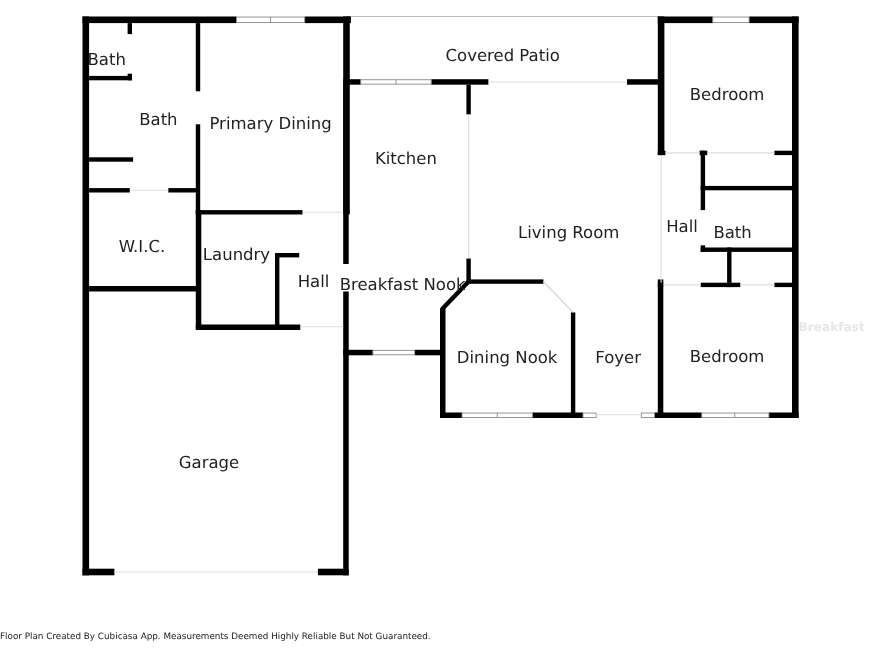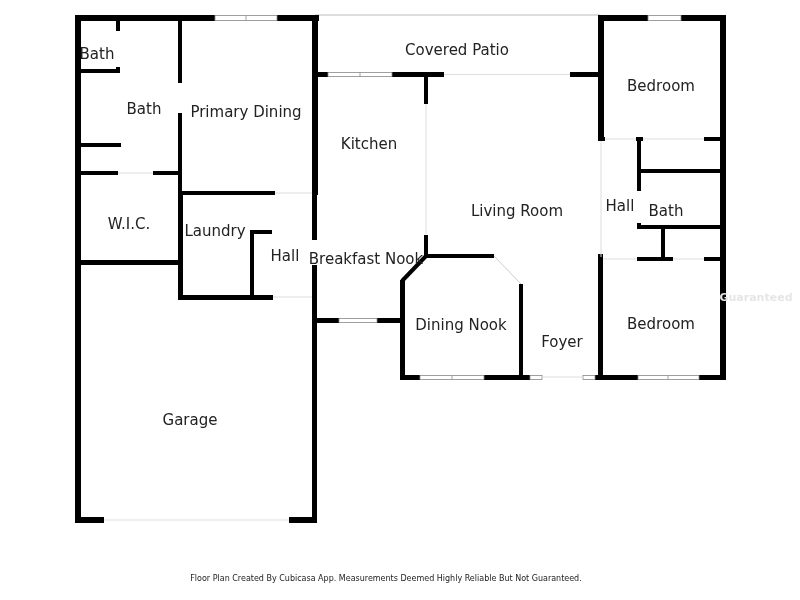--- a/index.html
+++ b/index.html
@@ -21,21 +21,21 @@
       font-family: "DejaVu Sans", sans-serif;
       font-size: 15px;
       color: #222222;
       white-space: nowrap;
       transform: translate(-50%, -50%);
     }
     .footer {
       position: absolute;
       left: 0; width: 772px;
       top: 574px;
-      text-align: center;
+      text-align: left;
       font-family: "DejaVu Sans", sans-serif;
       font-size: 8px;
       color: #222222;
     }
     .watermark {
       position: absolute;
       left: 756px; top: 297px;
       transform: translate(-50%, -50%);
       font-family: "DejaVu Sans", sans-serif;
       font-size: 11px;
@@ -180,19 +180,19 @@
 <div class="label" style="left:369px;top:144px;">Kitchen</div>
 <div class="label" style="left:517px;top:181px;margin-top:30px;">Living Room</div>
 <div class="label" style="left:661px;top:86px;">Bedroom</div>
 <div class="label" style="left:620px;top:206px;">Hall</div>
 <div class="label" style="left:666px;top:211px;">Bath</div>
 <div class="label" style="left:129px;top:224px;text-align:center;">W.I.C.</div>
 <div class="label" style="left:215px;top:231px;">Laundry</div>
 <div class="label" style="left:285px;top:256px;">Hall</div>
 <div class="label" style="left:366px;top:259px;">Breakfast Nook</div>
 <div class="label" style="left:461px;top:325px;">Dining Nook</div>
-<div class="label" style="left:562px;top:342px;text-align:right;">Foyer</div>
+<div class="label" style="left:562px;top:325px;text-align:right;">Foyer</div>
 <div class="label" style="left:661px;top:324px;">Bedroom</div>
 <div class="label" style="left:190px;top:420px;">Garage</div>
 
-<div class="watermark">Guaranteed</div>
+<div class="watermark">Breakfast</div>
 
 <div class="footer">Floor Plan Created By Cubicasa App. Measurements Deemed Highly Reliable But Not Guaranteed.</div>
 
 </body></html>

